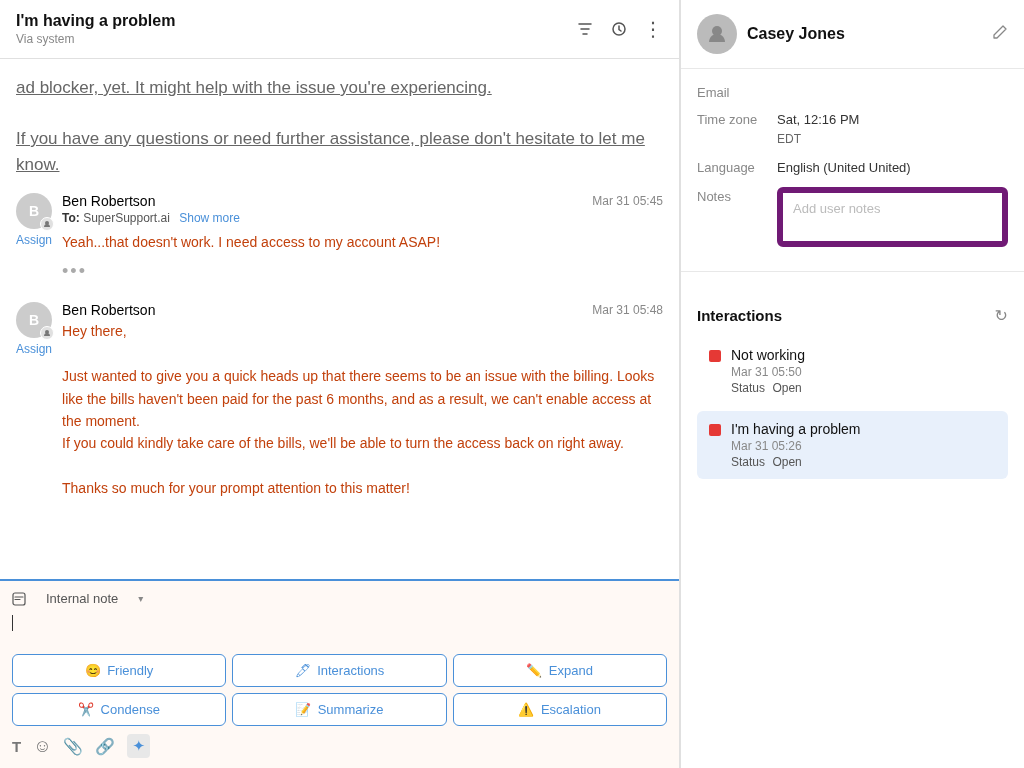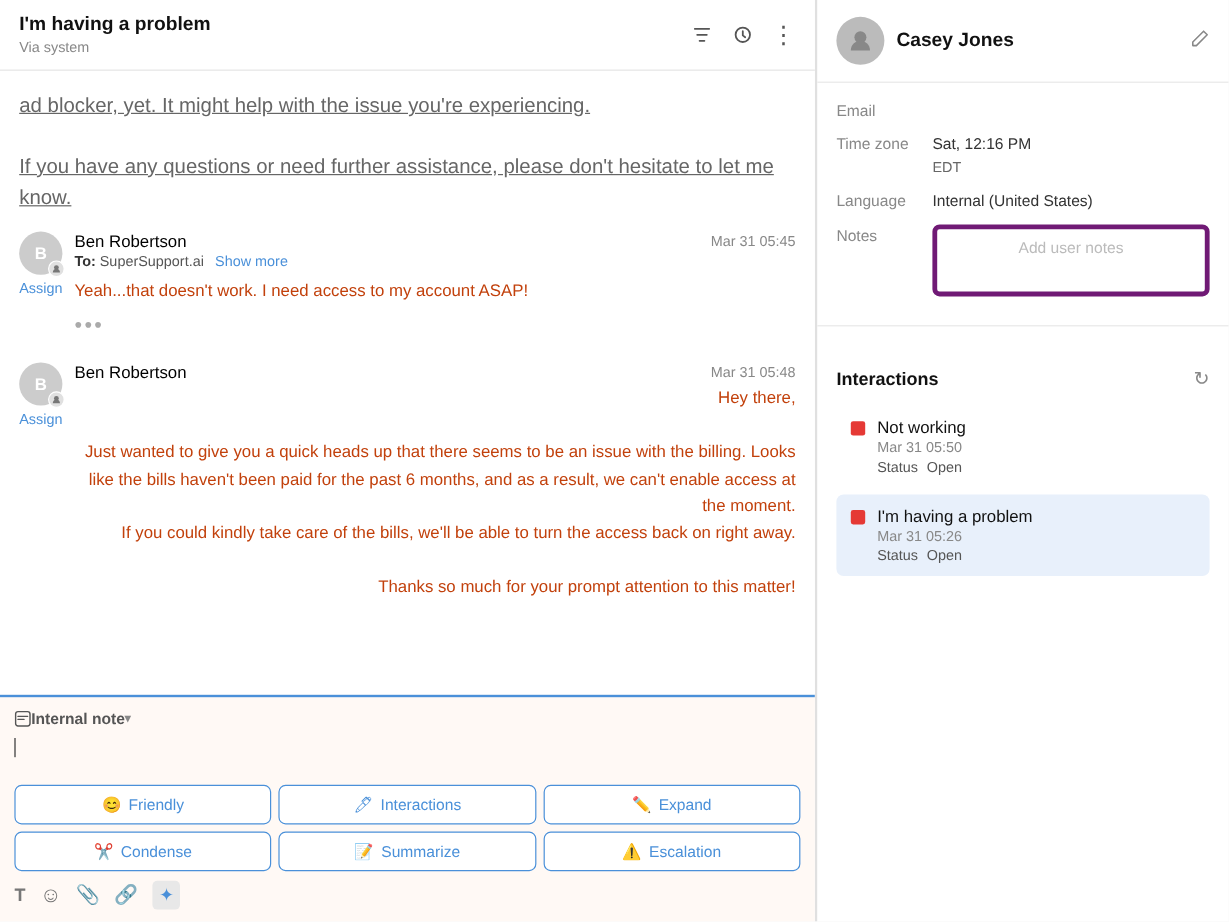--- a/index.html
+++ b/index.html
@@ -31,21 +31,21 @@
     .assign-link { font-size: 12px; color: #4a90d9; cursor: pointer; text-decoration: none; }
     .message-to { font-size: 12px; color: #555; margin-bottom: 6px; }
     .message-to strong { color: #333; }
     .show-more { color: #4a90d9; cursor: pointer; font-size: 12px; }
     .message-text { font-size: 14px; color: #c2410c; line-height: 1.6; }
     .message-dots { font-size: 18px; color: #aaa; margin-top: 8px; letter-spacing: 2px; }
 
     
     .compose-area { border-top: 2px solid #4a90d9; background: #fff9f5; padding: 10px 12px; }
     .compose-top { display: flex; align-items: center; gap: 6px; margin-bottom: 8px; }
-    .compose-type { display: flex; align-items: center; gap: 0; font-size: 13px; color: #555; cursor: pointer; font-weight: bold; }
+    .compose-type { display: flex; align-items: center; gap: 20px; font-size: 13px; color: #555; cursor: pointer; }
     .compose-type .chevron { font-size: 10px; color: #888; }
     .compose-input { min-height: 32px; font-size: 14px; color: #333; outline: none; caret-color: #333; }
     .compose-cursor { display: inline-block; width: 1px; height: 16px; background: #333; animation: blink 1s infinite; vertical-align: middle; }
     @keyframes blink { 0%,100%{opacity:1} 50%{opacity:0} }
 
     .ai-buttons { display: grid; grid-template-columns: repeat(3, 1fr); gap: 6px; margin: 8px 0; }
     .ai-btn { border: 1.5px solid #4a90d9; border-radius: 6px; background: #fff; padding: 8px 10px; font-size: 13px; color: #4a90d9; cursor: pointer; display: flex; align-items: center; gap: 6px; justify-content: center; white-space: nowrap; }
 
     .compose-toolbar { display: flex; align-items: center; gap: 12px; margin-top: 8px; }
     .toolbar-icon { font-size: 16px; color: #777; cursor: pointer; display: flex; align-items: center; }
@@ -57,21 +57,21 @@
     .user-avatar { width: 40px; height: 40px; border-radius: 50%; background: #bbb; display: flex; align-items: center; justify-content: center; color: #fff; font-size: 16px; font-weight: 600; }
     .user-name { font-size: 16px; font-weight: 600; color: #111; flex: 1; }
     .edit-icon { color: #888; cursor: pointer; font-size: 16px; }
 
     .user-details { padding: 14px 16px; border-bottom: 1px solid #e8e8e8; }
     .detail-row { display: flex; align-items: flex-start; margin-bottom: 10px; }
     .detail-label { width: 80px; font-size: 13px; color: #888; flex-shrink: 0; padding-top: 2px; }
     .detail-value { font-size: 13px; color: #333; line-height: 1.5; }
     .detail-value .timezone { color: #666; font-size: 12px; }
 
-    .notes-area { border: 4px solid #701a75; border-radius: 6px; padding: 8px 10px; min-height: 60px; font-size: 13px; color: #aaa; cursor: text; background: #fff; width: 100%; text-align: center; }
+    .notes-area { border: 6px solid #701a75; border-radius: 6px; padding: 8px 10px; min-height: 60px; font-size: 13px; color: #aaa; cursor: text; background: #fff; width: 100%; }
 
     .interactions-section { padding: 14px 16px; }
     .interactions-header { display: flex; align-items: center; justify-content: space-between; margin-bottom: 12px; margin-top: 20px; }
     .interactions-title { font-size: 15px; font-weight: 600; color: #111; }
     .refresh-icon { color: #888; cursor: pointer; font-size: 14px; }
 
     .interaction-item { display: flex; gap: 10px; padding: 10px 12px; border-radius: 6px; margin-bottom: 6px; cursor: pointer; }
     .interaction-item.active { background: #e8f0fb; }
     .interaction-dot { width: 12px; height: 12px; border-radius: 2px; background: #e53935; flex-shrink: 0; margin-top: 3px; }
     .interaction-info { flex: 1; }
@@ -149,21 +149,21 @@
               </svg>
           </div>
         </div>
         <a class="assign-link">Assign</a>
       </div>
       <div class="message-body">
         <div class="message-header">
           <span class="message-author">Ben Robertson</span>
           <span class="message-time">Mar 31 05:48</span>
         </div>
-        <div class="message-text" style="white-space:pre-line;text-align:right;">Hey there,
+        <div class="message-text" style="white-space:pre-line;">Hey there,
 
 Just wanted to give you a quick heads up that there seems to be an issue with the billing. Looks like the bills haven't been paid for the past 6 months, and as a result, we can't enable access at the moment.
 If you could kindly take care of the bills, we'll be able to turn the access back on right away.
 
 Thanks so much for your prompt attention to this matter!</div>
       </div>
     </div>
   </div>
 
   <div class="compose-area">
@@ -240,21 +240,21 @@
     </div>
     <div class="detail-row">
       <span class="detail-label">Time zone</span>
       <div class="detail-value">
         <div>Sat, 12:16 PM</div>
         <div class="timezone">EDT</div>
       </div>
     </div>
     <div class="detail-row">
       <span class="detail-label">Language</span>
-      <span class="detail-value">Internal (United States)</span>
+      <span class="detail-value">English (United United)</span>
     </div>
     <div class="detail-row">
       <span class="detail-label">Notes</span>
       <div class="notes-area" contenteditable="true" style="">
         <span style="color:#bbb;">Add user notes</span>
       </div>
     </div>
   </div>
 
   <div class="interactions-section">

